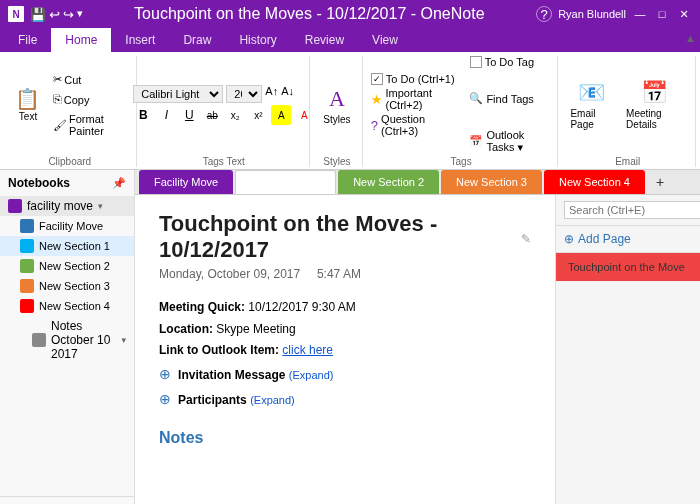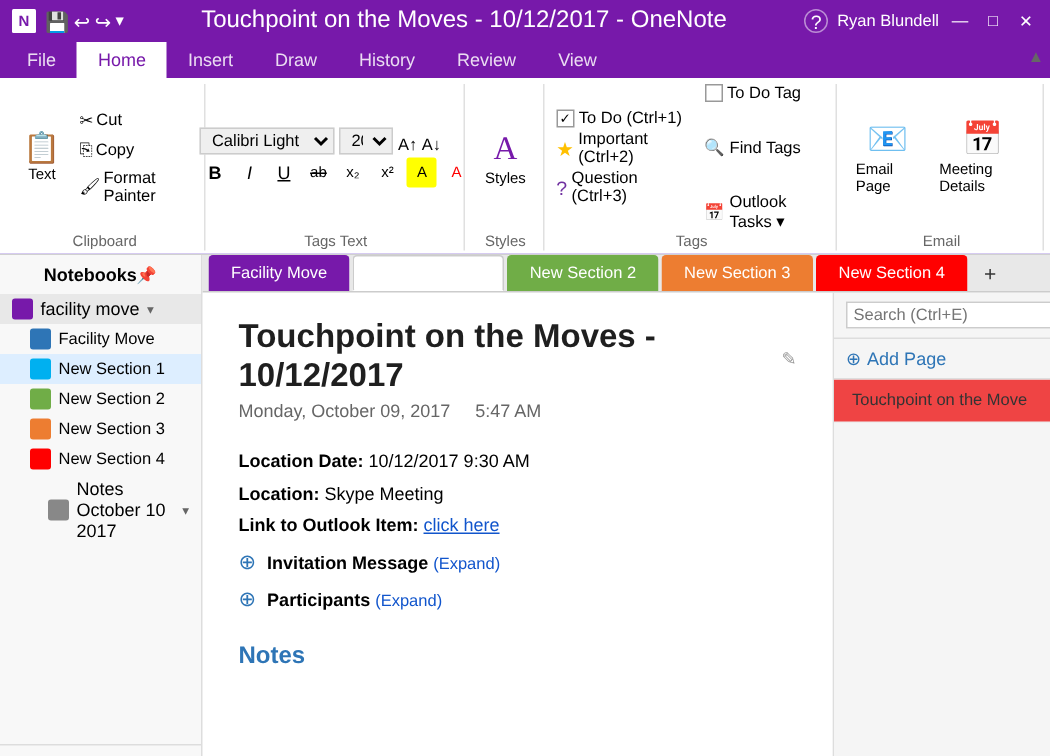--- a/index.html
+++ b/index.html
@@ -17,21 +17,21 @@
     }
     .title-bar-left { display: flex; align-items: center; gap: 6px; }
     .title-bar-center { flex: 1; text-align: center; font-size: 16px; }
     .title-bar-right { display: flex; align-items: center; gap: 6px; }
     .win-btn { width: 16px; height: 16px; display: flex; align-items: center; justify-content: center; font-size: 11px; cursor: pointer; color: white; }
     .onenote-icon { width: 16px; height: 16px; background: #fff; color: #7719aa; font-weight: bold; font-size: 10px; display: flex; align-items: center; justify-content: center; border-radius: 1px; }
     .qs-icons { display: flex; gap: 3px; }
     .user-name { font-size: 11px; }
 
     
-    .ribbon { background: #8b5cf6; border-bottom: 1px solid #d0d0d0; }
+    .ribbon { background: #14532d; border-bottom: 1px solid #d0d0d0; }
     .ribbon-tabs { background: #7719aa; display: flex; padding: 0 4px; }
     .ribbon-tab {
       padding: 5px 14px;
       font-size: 12px;
       color: rgba(255,255,255,0.85);
       cursor: pointer;
     }
     .ribbon-tab.active { background: #ffffff; color: #7719aa; }
 
     .ribbon-body {
@@ -78,21 +78,21 @@
       gap: 2px;
       padding: 2px 4px;
       cursor: pointer;
       border-radius: 2px;
       font-size: 11px;
     }
 
     .paste-btn { font-size: 28px; color: #333; }
 
     .font-controls { display: flex; flex-direction: column; gap: 2px; }
-    .font-row { display: flex; align-items: flex-end; gap: 3px; }
+    .font-row { display: flex; align-items: flex-start; gap: 3px; }
     .font-select {
       border: 1px solid #ccc;
       padding: 1px 3px;
       font-size: 11px;
       width: 90px;
     }
     .font-size-select {
       border: 1px solid #ccc;
       padding: 1px 3px;
       font-size: 11px;
@@ -133,21 +133,21 @@
       width: 135px;
       background: #f8f8f8;
       border-right: 1px solid #ddd;
       display: flex;
       flex-direction: column;
       overflow: hidden;
     }
     .sidebar-header {
       display: flex;
       align-items: center;
-      justify-content: center;
+      justify-content: space-between;
       padding: 6px 8px;
       font-weight: bold;
       font-size: 12px;
     }
     .sidebar-pin { color: #666; cursor: pointer; font-size: 11px; }
     .sidebar-notebooks { flex: 1; overflow-y: auto; }
     .notebook-item {
       display: flex;
       align-items: center;
       gap: 5px;
@@ -479,21 +479,21 @@
           <div class="page-title-bar">
             <h1 class="page-main-title">Touchpoint on the Moves - 10/12/2017</h1>
             <span style="color:#999;cursor:pointer;">✎</span>
           </div>
           <div class="page-date">
             <span>Monday, October 09, 2017</span>&nbsp;&nbsp;&nbsp;&nbsp;
             <span>5:47 AM</span>
           </div>
           <div class="page-content">
             <p>
-              <span class="label">Location Date:</span>
+              <span class="label">Meeting Quick:</span>
               <span>10/12/2017 9:30 AM</span>
             </p>
             <p>
               <span class="label">Location:</span>
               <span>Skype Meeting</span>
             </p>
             <p>
               <span class="label">Link to Outlook Item:</span>
               <span class="link">click here</span>
             </p>

